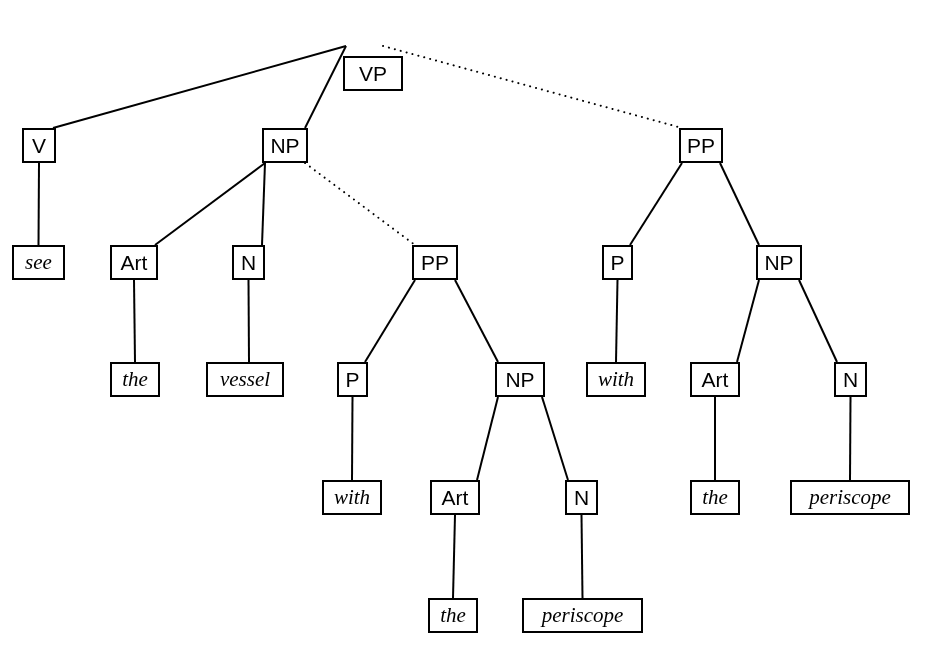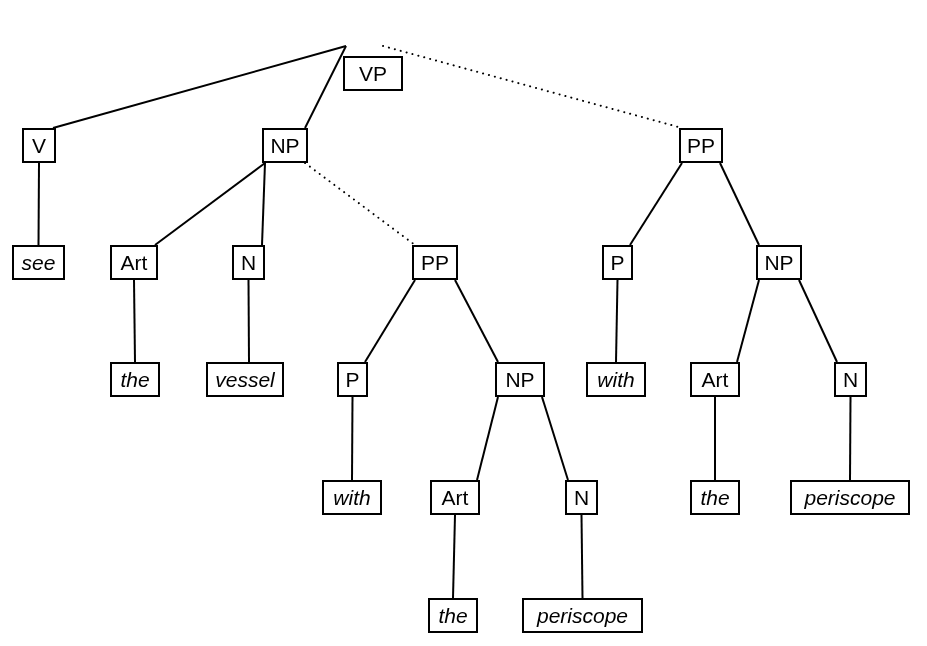--- a/index.html
+++ b/index.html
@@ -37,21 +37,21 @@
     line-height: 1;
     color: #000000;
     white-space: nowrap;
     letter-spacing: 0px;
   }
   .node.cat {
     font-family: "Liberation Sans", sans-serif;
     font-style: normal;
   }
   .node.word {
-    font-family: Liberation Sans, sans-serif;
+    font-family: Liberation Serif, serif;
     font-style: italic;
   }
 </style>
 </head>
 <body>
 
 <div id="canvas">
   <svg id="edges" xmlns="http://www.w3.org/2000/svg" viewBox="0 0 927 646">
       <line x1="346" y1="46" x2="53" y2="128" stroke="#000000" stroke-width="2"></line>
       <line x1="346" y1="46" x2="305" y2="128" stroke="#000000" stroke-width="2"></line>

